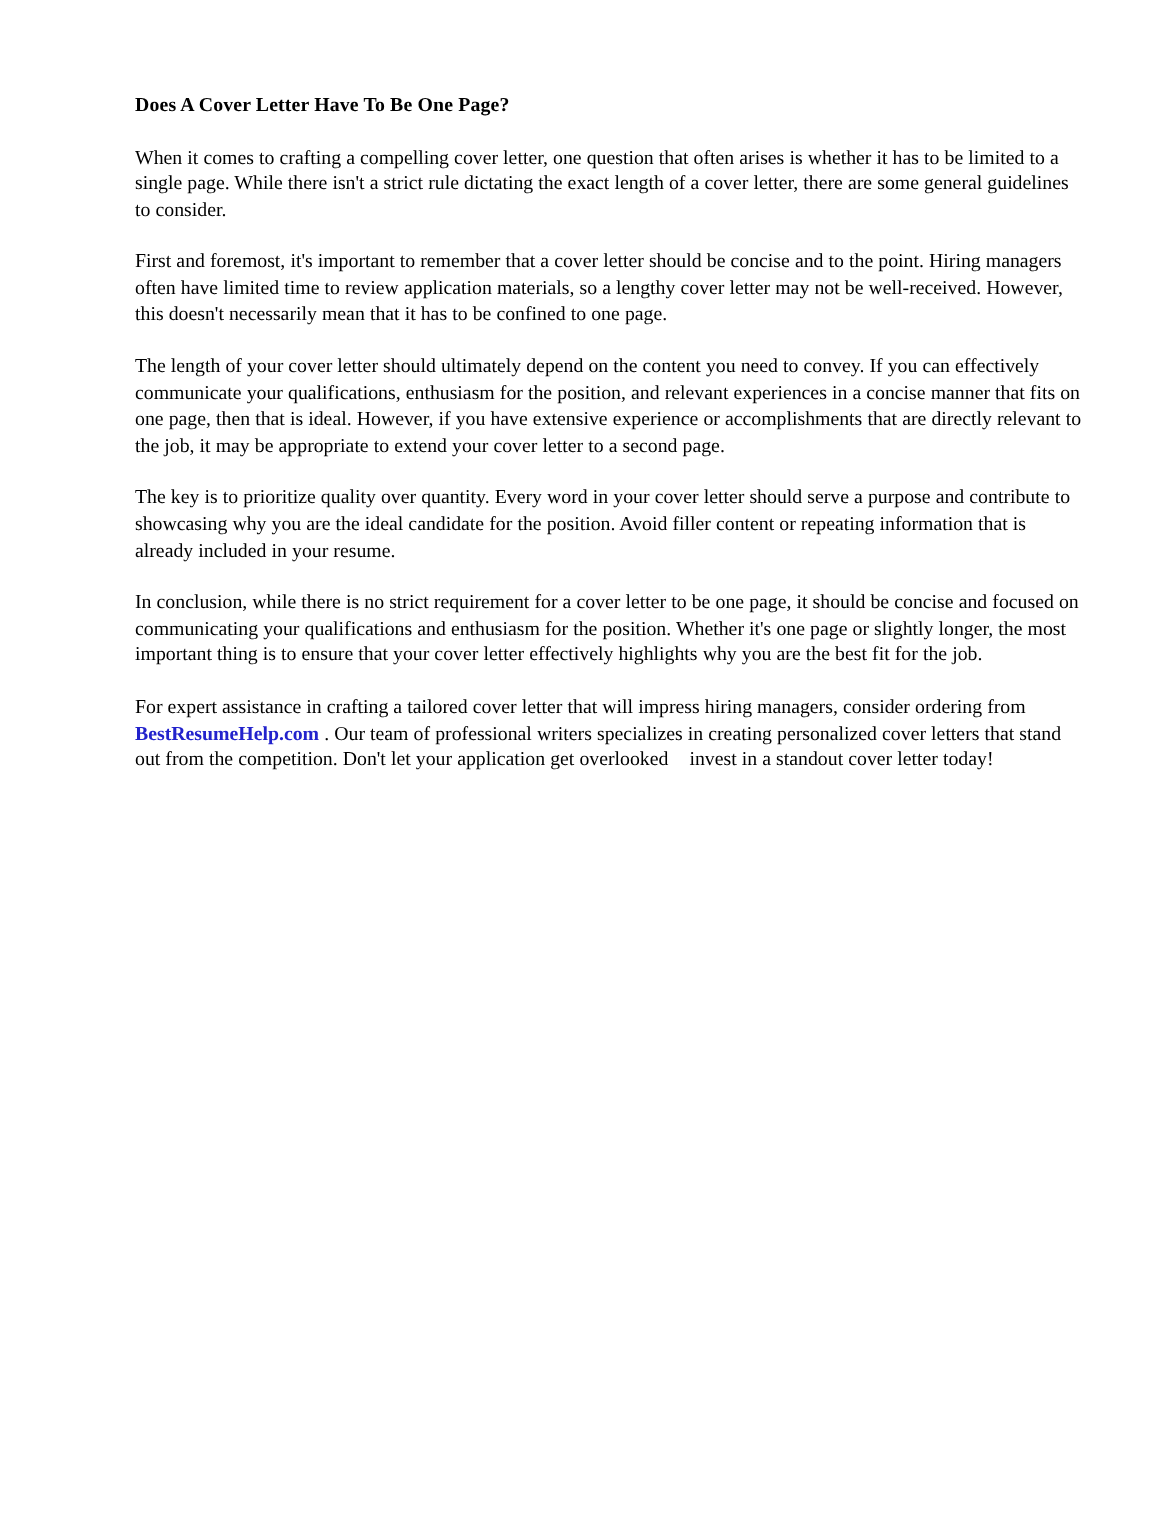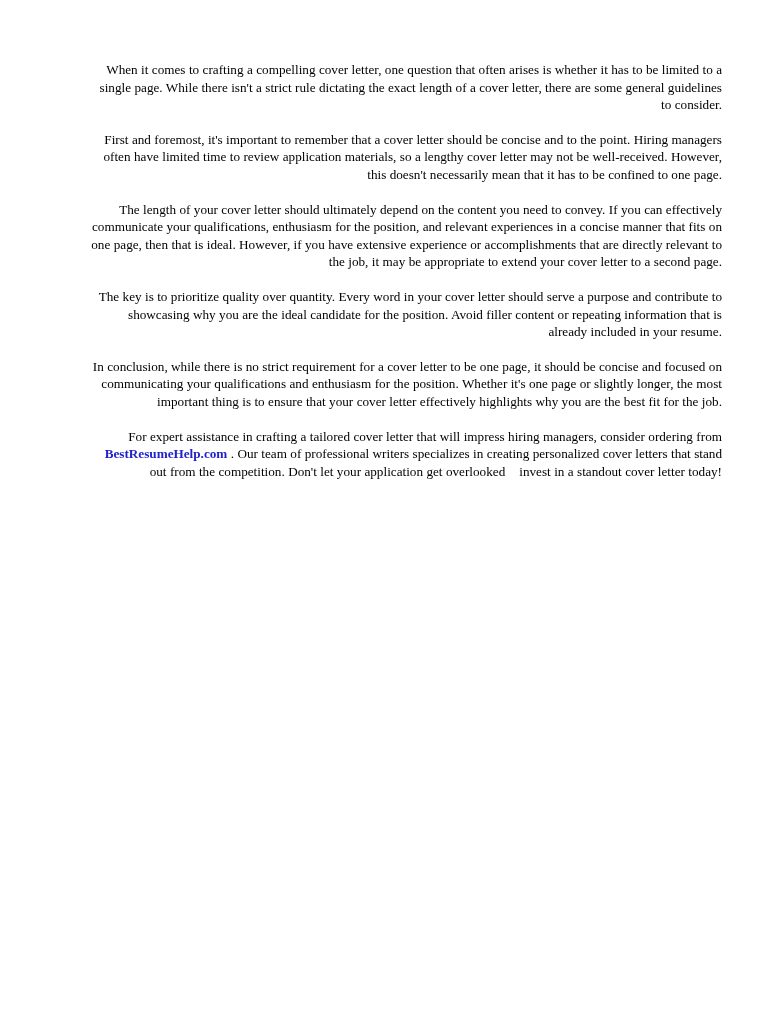--- a/index.html
+++ b/index.html
@@ -36,21 +36,21 @@
     font-weight: bold;
     line-height: 17.5px;
     margin: 0 0 17px 0;
     letter-spacing: 0.1px;
   }
   p.para {
     font-size: 13.2px;
     font-weight: normal;
     line-height: 17.6px;
     margin: 0 0 17px 0;
-    text-align: right;
+    text-align: left;
     word-spacing: 0.1px;
   }
   p.para:last-child {
     margin-bottom: 0;
   }
   .brand-link {
     color: #2222cc;
     font-weight: bold;
     text-decoration: none;
     cursor: pointer;
@@ -59,20 +59,21 @@
     display: inline-block;
     width: 14px;
   }
 </style>
 </head>
 <body>
 
 <div class="page">
   <div class="content">
 
+    <h1 class="doc-title">Does A Cover Letter Have To Be One Page?</h1>
 
     <p class="para">When it comes to crafting a compelling cover letter, one question that often arises is whether it has to be limited to a single page. While there isn't a strict rule dictating the exact length of a cover letter, there are some general guidelines to consider.</p>
 
     <p class="para">First and foremost, it's important to remember that a cover letter should be concise and to the point. Hiring managers often have limited time to review application materials, so a lengthy cover letter may not be well-received. However, this doesn't necessarily mean that it has to be confined to one page.</p>
 
     <p class="para">The length of your cover letter should ultimately depend on the content you need to convey. If you can effectively communicate your qualifications, enthusiasm for the position, and relevant experiences in a concise manner that fits on one page, then that is ideal. However, if you have extensive experience or accomplishments that are directly relevant to the job, it may be appropriate to extend your cover letter to a second page.</p>
 
     <p class="para">The key is to prioritize quality over quantity. Every word in your cover letter should serve a purpose and contribute to showcasing why you are the ideal candidate for the position. Avoid filler content or repeating information that is already included in your resume.</p>
 
 

